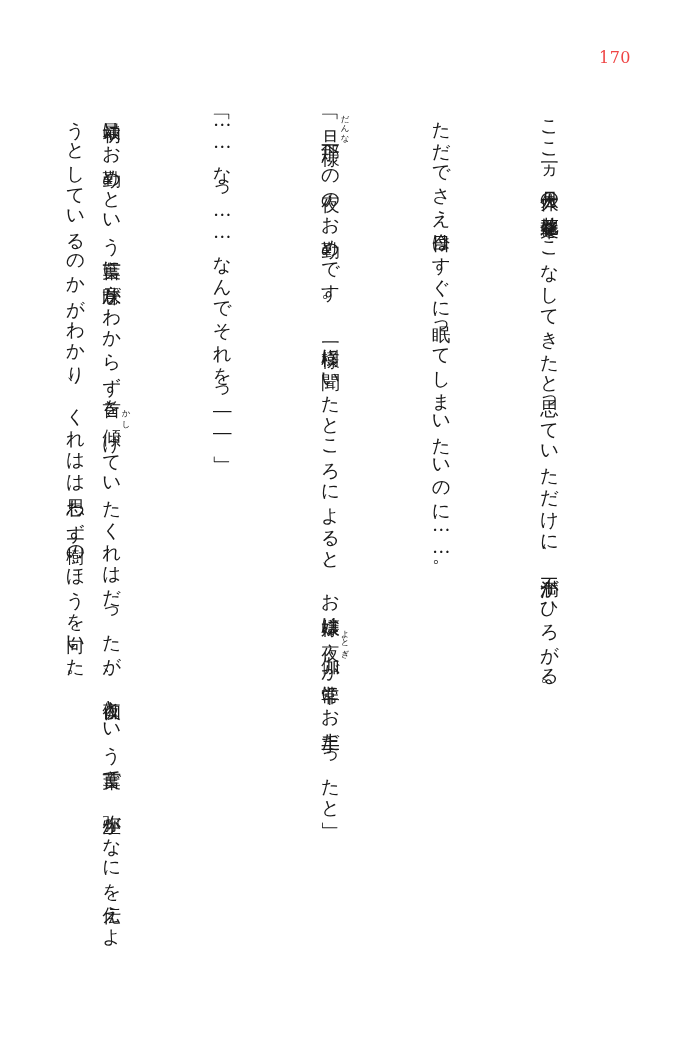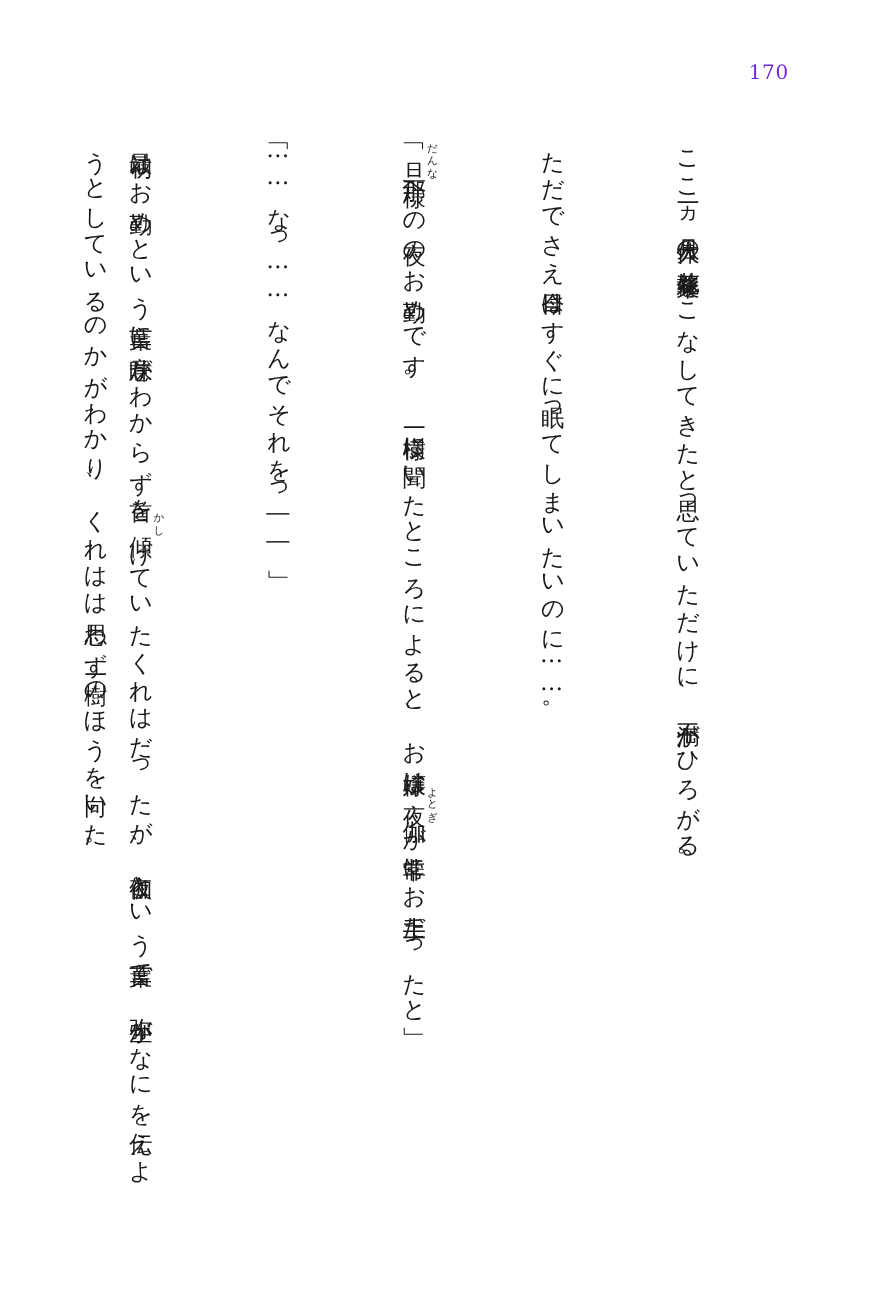--- a/index.html
+++ b/index.html
@@ -15,21 +15,21 @@
     overflow: hidden;
     font-family: "DejaVu Serif", "Liberation Serif", serif;
     color: #1a1a1a;
   }
   .page-number {
     position: absolute;
     top: 48px;
     right: 66px;
     font-size: 16px;
     letter-spacing: 0.5px;
-    color: #6d28d9;
+    color: #ef4444;
     font-family: "DejaVu Serif", "Liberation Serif", serif;
   }
   .body-text {
     position: absolute;
     top: 108px;
     right: 58px;
     left: 58px;
     height: 830px;
     writing-mode: vertical-rl;
     text-orientation: upright;

